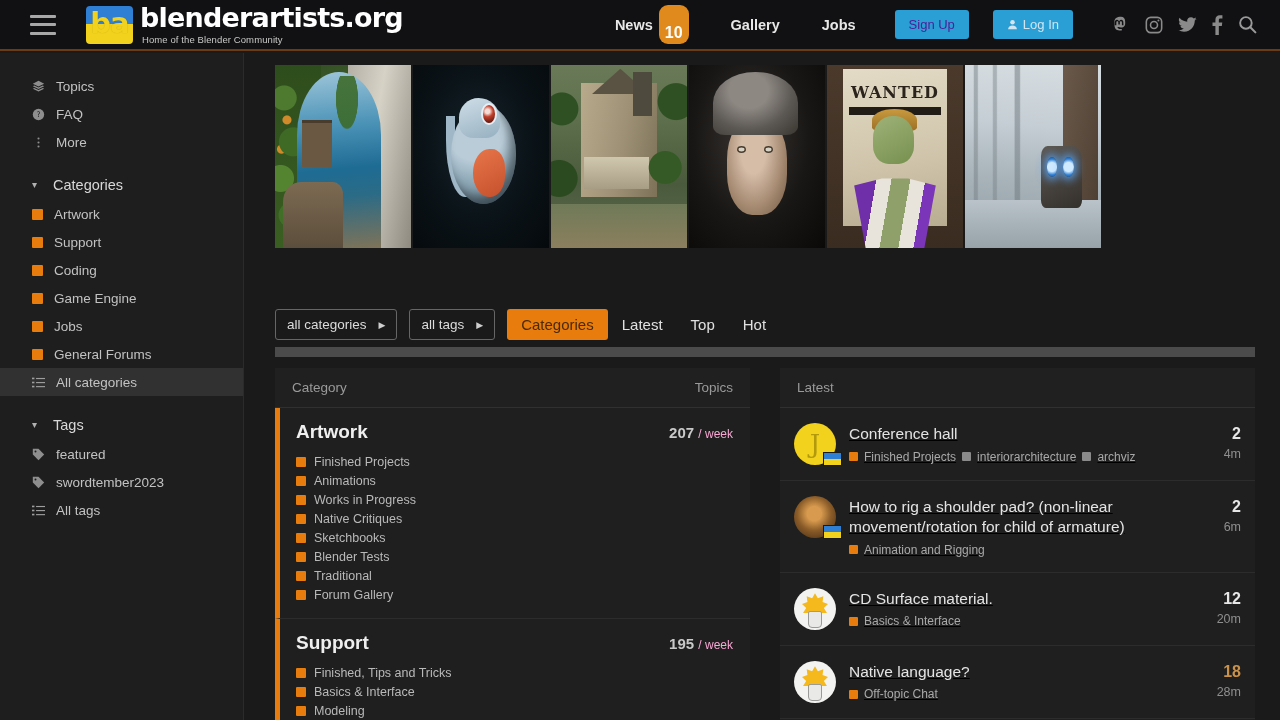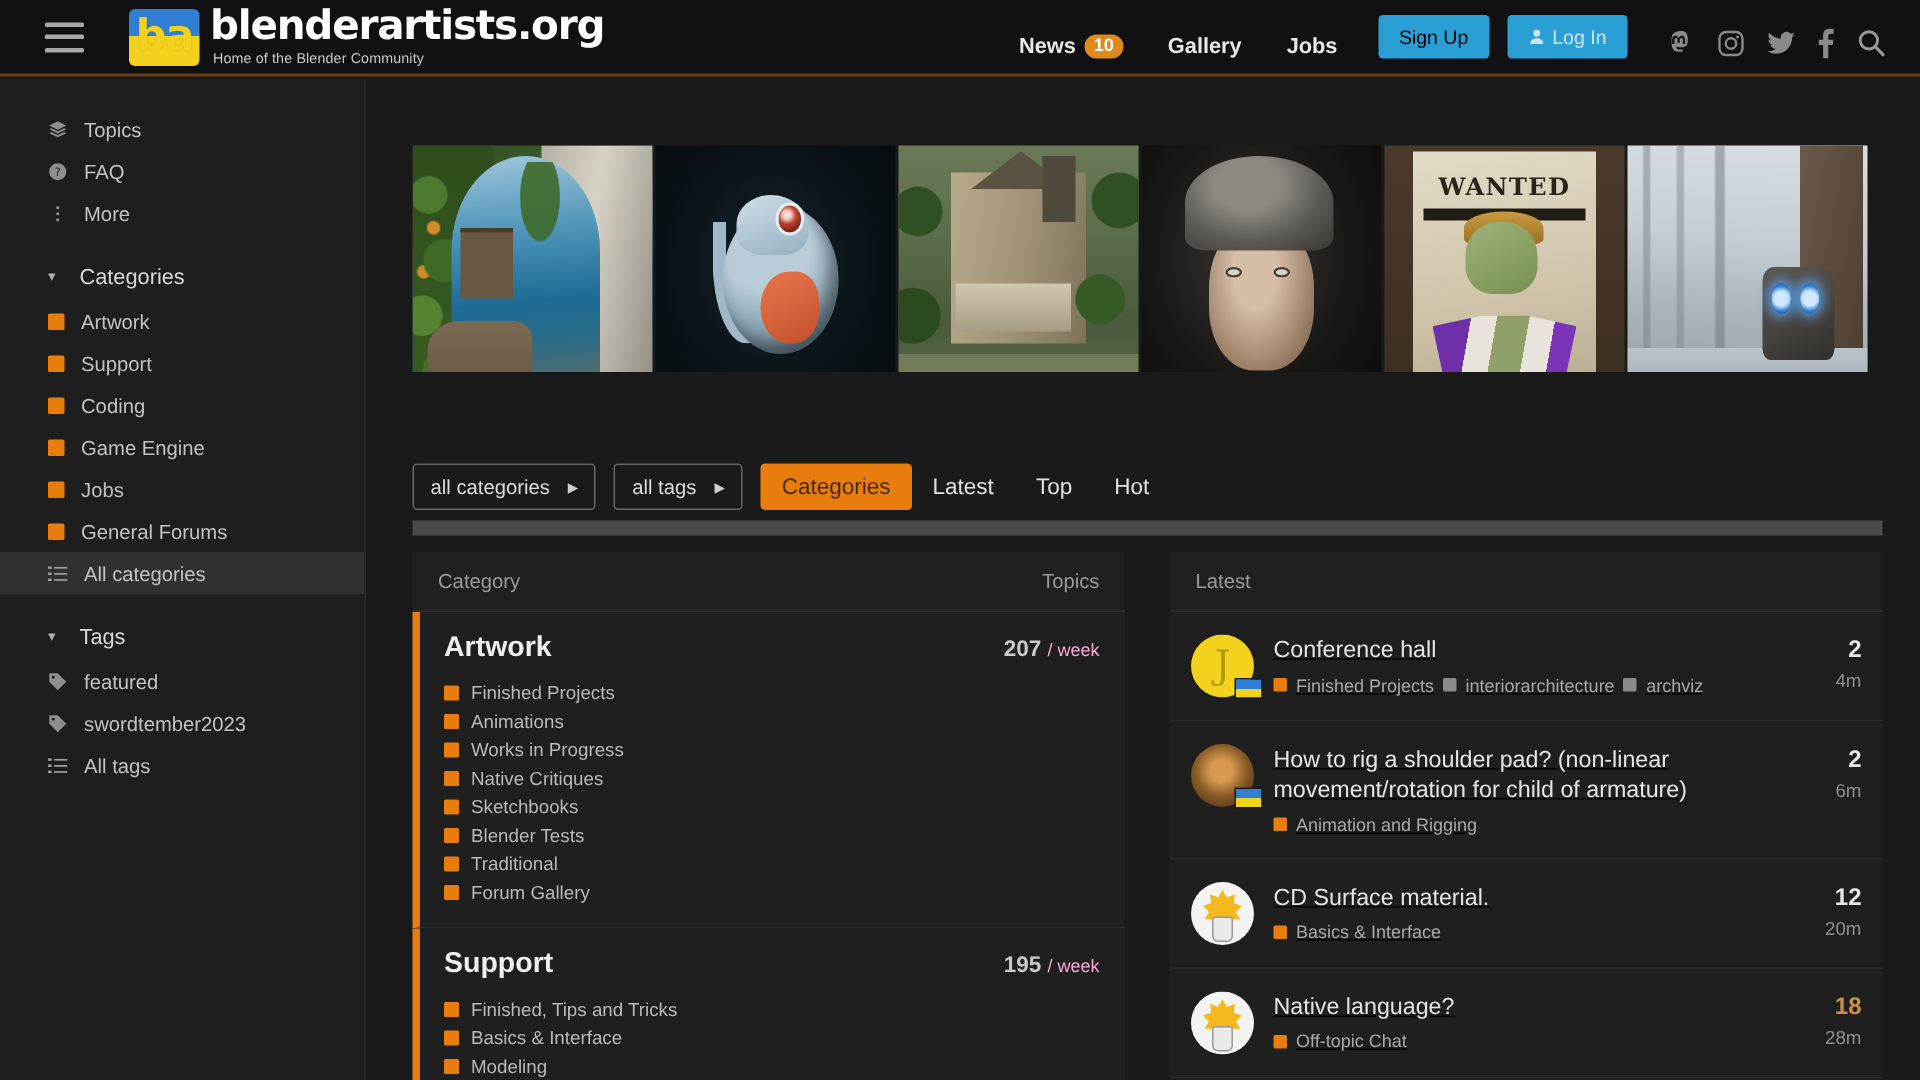--- a/index.html
+++ b/index.html
@@ -46,33 +46,33 @@
     letter-spacing: -0.8px; line-height: 1;
     font-family: "DejaVu Sans", sans-serif;
   }
   .logo-sub {
     font-size: 9.5px; color: #c9c9c9; margin-top: 3px; margin-left: 2px;
     letter-spacing: 0.1px;
   }
 
   .header-right {
     margin-left: auto; margin-right: 22px;
-    display: flex; align-items: flex-end; gap: 4px;
+    display: flex; align-items: center; gap: 16px;
   }
   .nav-link {
     color: #e8e8e8; font-size: 14.5px; font-weight: bold;
     padding: 0 13px; text-decoration: none; cursor: pointer;
     display: flex; align-items: center; gap: 6px;
   }
   .badge-count {
-    background: #e08a1e; color: #fff; font-size: 12px; font-weight: bold;
-    border-radius: 9px; padding: 1px 6px 2px; line-height: 1.1;
+    background: #e08a1e; color: #fff; font-size: 16px; font-weight: bold;
+    border-radius: 9px; padding: 19px 6px 2px; line-height: 1.1;
   }
   .btn-signup, .btn-login {
-    background: #2a9fd6; color: #000000; font-size: 13px;
+    background: #2a9fd6; color: #4c1d95; font-size: 13px;
     border: none; border-radius: 3px; padding: 7px 14px;
     cursor: pointer; font-family: "Liberation Sans", sans-serif;
     display:flex; align-items:center; gap:5px;
   }
   .btn-signup { margin-left: 10px; }
   .btn-login { margin-left: 8px; color:#cfe5f2; }
   .social-icons { display:flex; align-items:center; gap: 13px; margin-left: 22px; }
   .social-icons svg { display:block; fill: #8a8a8a; cursor:pointer; }
 
   
@@ -111,21 +111,21 @@
     background: #1a1a1a;
     overflow: hidden;
   }
 
   
   .carousel {
     position:absolute; top: 12px; left: 30px;
     width: 980px; height: 183px;
     display: flex; gap: 2px; overflow: hidden;
   }
-  .slide { width: 160px; height: 183px; flex: 0 0 auto; overflow:hidden; position:relative;margin-top:32px; }
+  .slide { width: 136px; height: 183px; flex: 0 0 auto; overflow:hidden; position:relative; }
 
   
   .s1 { background: linear-gradient(160deg,#2f4a22 0%, #3c5a2a 18%, #7fa9c4 40%, #2c6f96 58%, #1d5d86 72%, #8a9a7c 100%); }
   .s1 .arch { position:absolute; right:0; top:0; width:46%; height:100%;
      background: linear-gradient(100deg,#b4b0a6,#d6d2c6 40%,#8e8a80); }
   .s1 .archhole { position:absolute; left:16%; top:4%; width:62%; height:96%;
      border-radius: 50% 50% 0 0 / 36% 36% 0 0;
      background: linear-gradient(175deg,#9fc6da 0%, #4d94b8 30%, #1e6b94 55%, #2b6b86 70%, #7e7358 100%); }
   .s1 .leaves { position:absolute; left:0; top:0; width:34%; height:100%;
      background: radial-gradient(circle at 20% 18%, #4d7a2e 12px, transparent 13px),

